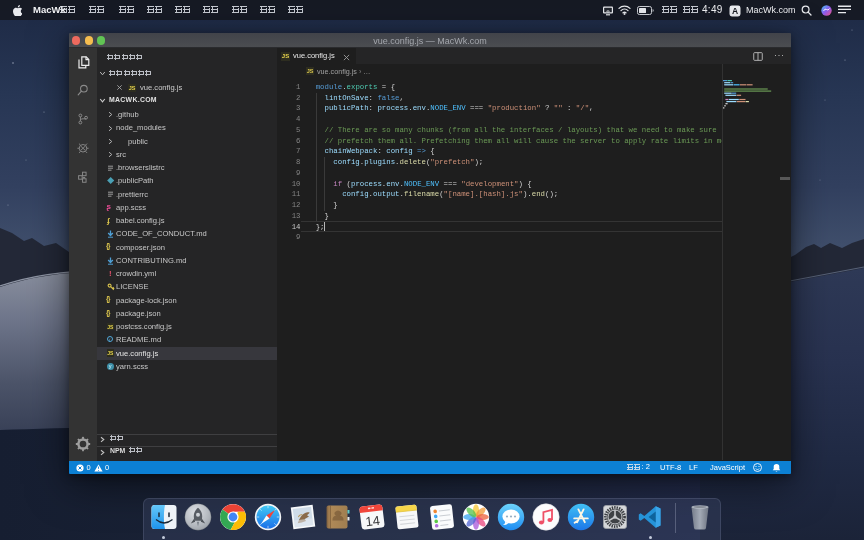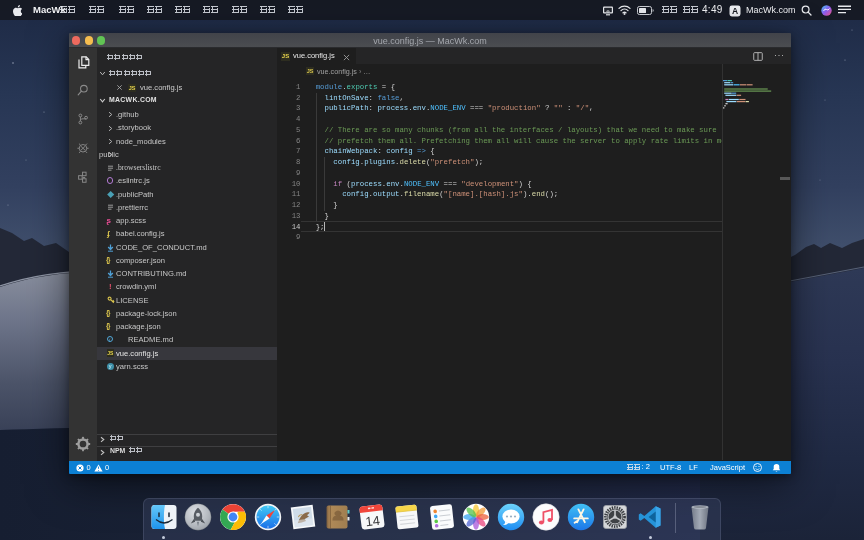--- a/index.html
+++ b/index.html
@@ -249,43 +249,39 @@
         <div style="position:relative;height:13.25px;">
           <svg class="abs" style="left:10px;top:3.2px" width="7" height="7" viewBox="0 0 7 7">
             <path d="M2 1.2 L4.8 3.5 L2 5.8" stroke="#b0b0b0" stroke-width="1" fill="none"></path>
           </svg>
           <span style="position:absolute;left:19px;top:2px;color:#c8c8c8">.github</span>
         </div>
         <div style="position:relative;height:13.25px;">
           <svg class="abs" style="left:10px;top:3.2px" width="7" height="7" viewBox="0 0 7 7">
             <path d="M2 1.2 L4.8 3.5 L2 5.8" stroke="#b0b0b0" stroke-width="1" fill="none"></path>
           </svg>
-          <span style="position:absolute;left:19px;top:2px;color:#c8c8c8">.storybook</span>
+          <span style="position:absolute;left:19px;top:2px;color:#c8c8c8">node_modules</span>
         </div>
         <div style="position:relative;height:13.25px;">
           <svg class="abs" style="left:10px;top:3.2px" width="7" height="7" viewBox="0 0 7 7">
             <path d="M2 1.2 L4.8 3.5 L2 5.8" stroke="#b0b0b0" stroke-width="1" fill="none"></path>
           </svg>
-          <span style="position:absolute;left:19px;top:2px;color:#c8c8c8">node_modules</span>
+          <span style="position:absolute;left:31px;top:2px;color:#c8c8c8">public</span>
         </div>
         <div style="position:relative;height:13.25px;">
           <svg class="abs" style="left:10px;top:3.2px" width="7" height="7" viewBox="0 0 7 7">
             <path d="M2 1.2 L4.8 3.5 L2 5.8" stroke="#b0b0b0" stroke-width="1" fill="none"></path>
           </svg>
-          <span style="position:absolute;left:2px;top:2px;color:#c8c8c8">public</span>
-        </div>
-        <div style="position:relative;height:13.25px;font-family:Liberation Serif, serif;">
+          <span style="position:absolute;left:19px;top:2px;color:#c8c8c8">src</span>
+        </div>
+        <div style="position:relative;height:13.25px;">
           <svg class="abs" style="left:10px;top:3.5px" width="7" height="7" viewBox="0 0 7 7">
             <path d="M1 1.2 h5 M1 3.2 h5 M1 5.2 h3.5" stroke="#9a9a9a" stroke-width="1"></path>
           </svg>
           <span style="position:absolute;left:19px;top:2px;color:#c8c8c8">.browserslistrc</span>
-        </div>
-        <div style="position:relative;height:13.25px;">
-          <div class="abs" style="left:9.5px;top:3px;width:6.4px;height:6.4px;border-radius:50%;border:1.6px solid #b37bd4"></div>
-          <span style="position:absolute;left:19px;top:2px;color:#c8c8c8">.eslintrc.js</span>
         </div>
         <div style="position:relative;height:13.25px;">
           <div class="abs" style="left:11px;top:4px;width:5.4px;height:5.4px;background:#4aa0b5;transform:rotate(45deg)"></div>
           <span style="position:absolute;left:19px;top:2px;color:#c8c8c8">.publicPath</span>
         </div>
         <div style="position:relative;height:13.25px;">
           <svg class="abs" style="left:10px;top:3.5px" width="7" height="7" viewBox="0 0 7 7">
             <path d="M1 1.2 h5 M1 3.2 h5 M1 5.2 h3.5" stroke="#9a9a9a" stroke-width="1"></path>
           </svg>
           <span style="position:absolute;left:19px;top:2px;color:#c8c8c8">.prettierrc</span>
@@ -331,22 +327,26 @@
         </div>
         <div style="position:relative;height:13.25px;">
           <div class="abs" style="left:9px;top:1.8px;color:#d8c24d;font-size:7px;font-weight:700;letter-spacing:-1px">{}</div>
           <span style="position:absolute;left:19px;top:2px;color:#c8c8c8">package-lock.json</span>
         </div>
         <div style="position:relative;height:13.25px;">
           <div class="abs" style="left:9px;top:1.8px;color:#d8c24d;font-size:7px;font-weight:700;letter-spacing:-1px">{}</div>
           <span style="position:absolute;left:19px;top:2px;color:#c8c8c8">package.json</span>
         </div>
         <div style="position:relative;height:13.25px;">
+          <div class="abs" style="left:9.5px;top:2.8px;width:7.4px;height:7.4px;background:#2d2d20;color:#e8d44d;font-size:5px;font-weight:700;text-align:center;line-height:8px">JS</div>
+          <span style="position:absolute;left:19px;top:2px;color:#c8c8c8">postcss.config.js</span>
+        </div>
+        <div style="position:relative;height:13.25px;">
           <div class="abs" style="left:9.5px;top:2.6px;width:6.4px;height:6.4px;border-radius:50%;border:1px solid #52a8d8;color:#52a8d8;font-size:5.5px;text-align:center;line-height:6.4px;font-style:italic">i</div>
-          <span style="position:absolute;left:31px;top:2px;color:#c8c8c8">README.md</span>
+          <span style="position:absolute;left:19px;top:2px;color:#c8c8c8">README.md</span>
         </div>
         <div style="position:relative;height:13.25px; background:#37373d;">
           <div class="abs" style="left:9.5px;top:2.8px;width:7.4px;height:7.4px;background:#2d2d20;color:#e8d44d;font-size:5px;font-weight:700;text-align:center;line-height:8px">JS</div>
           <span style="position:absolute;left:19px;top:2px;color:#e6e6e6">vue.config.js</span>
         </div>
         <div style="position:relative;height:13.25px;">
           <div class="abs" style="left:9.5px;top:2.6px;width:7px;height:7px;border-radius:50%;background:#3e8fa8;color:#dff;font-size:5.5px;text-align:center;line-height:7px">y</div>
           <span style="position:absolute;left:19px;top:2px;color:#c8c8c8">yarn.scss</span>
         </div>
       </div>

